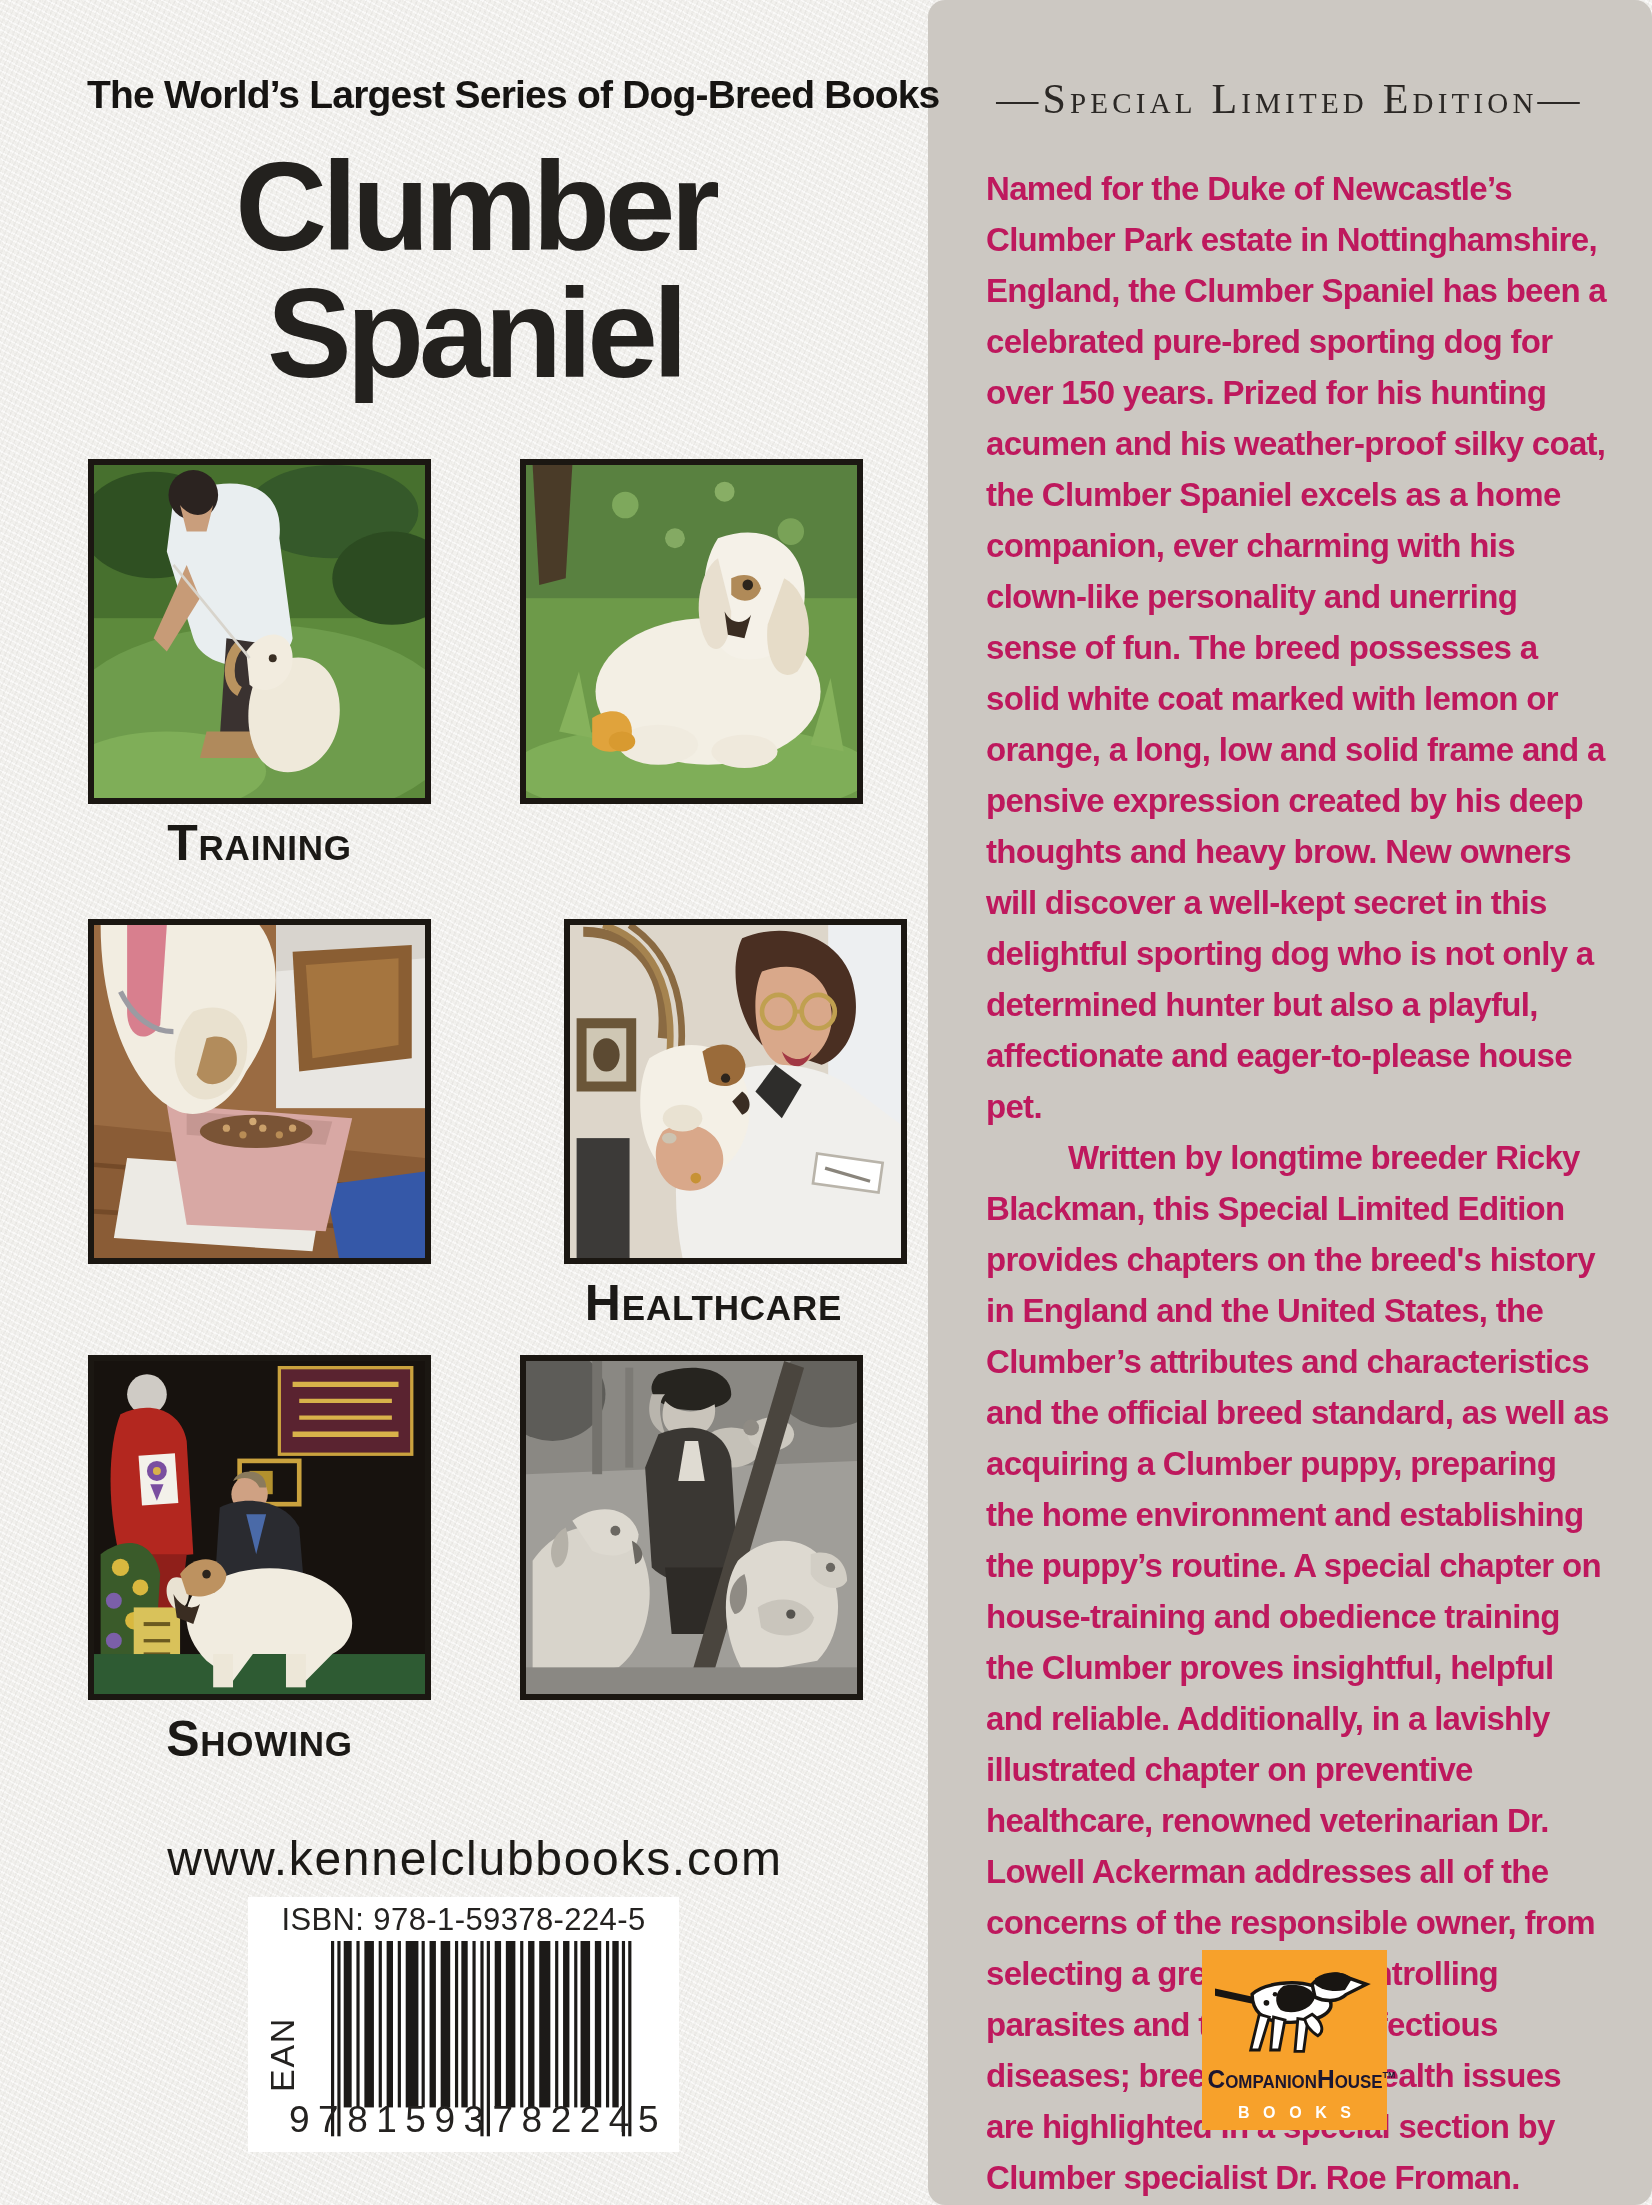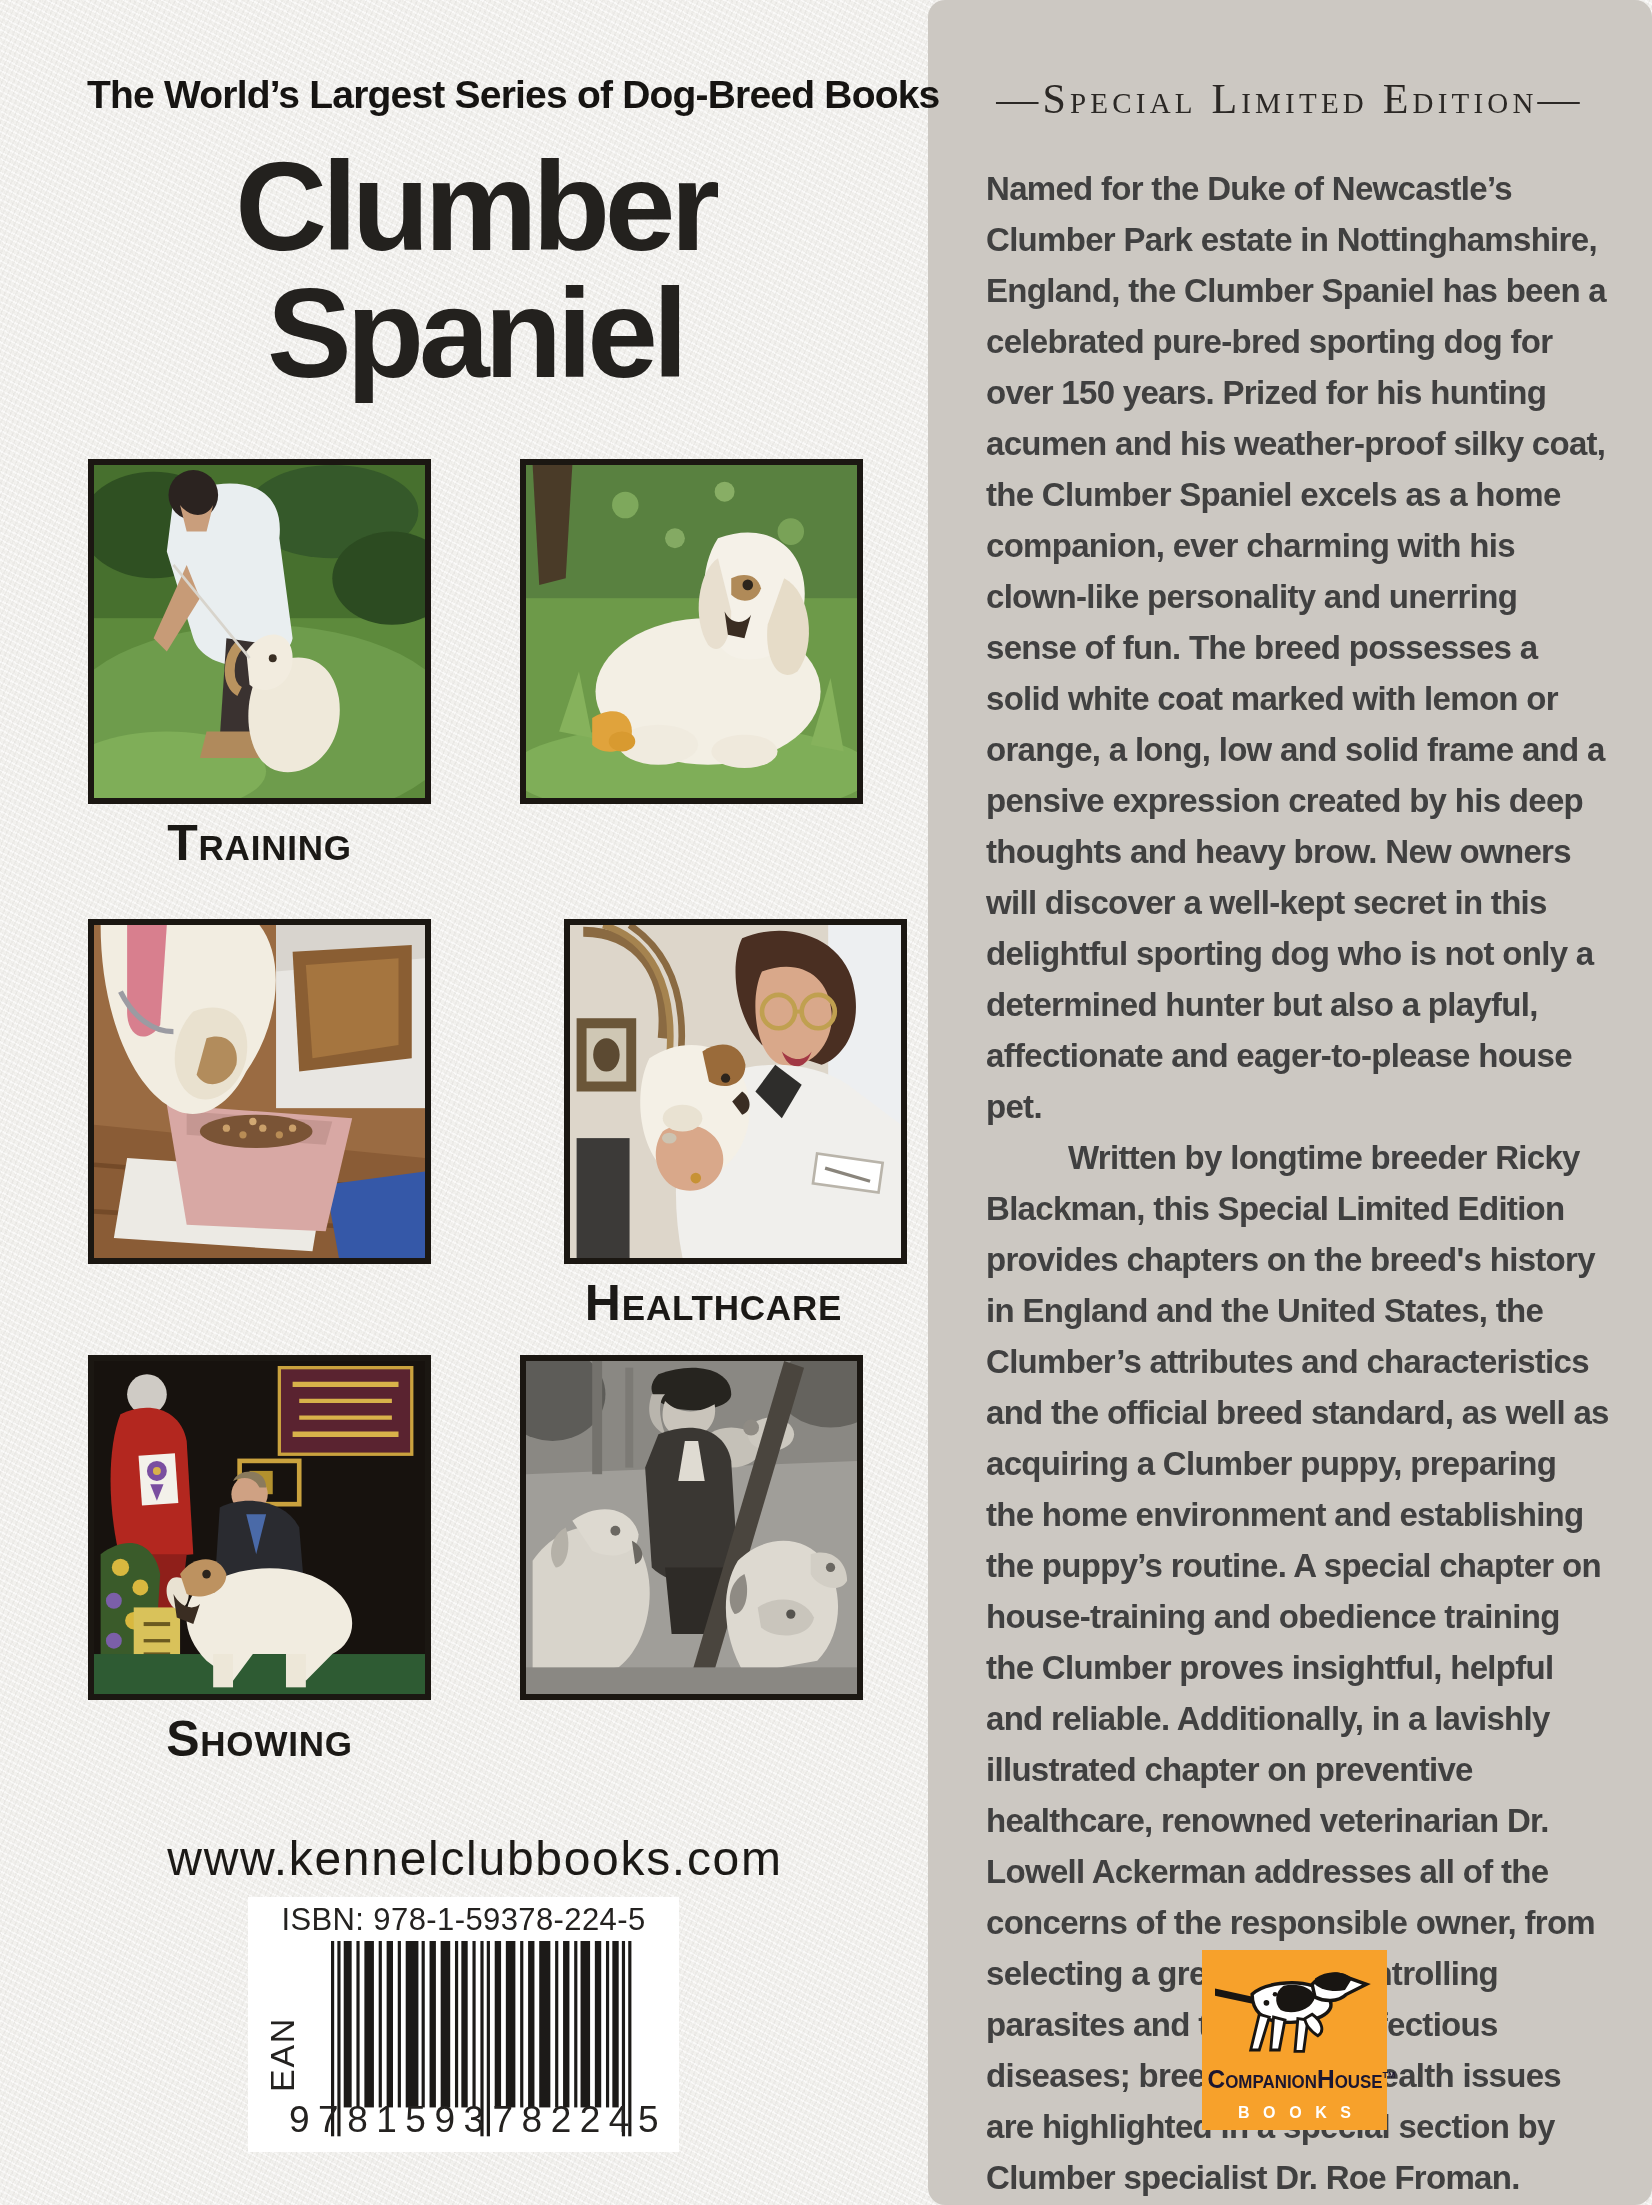--- a/index.html
+++ b/index.html
@@ -27,21 +27,21 @@
     position:absolute; left:0; top:75px; width:100%;
     text-align:center;
     font-family:"Liberation Serif", serif;
     font-variant:small-caps;
     font-size:42px; letter-spacing:4.2px;
     color:#2b2825; white-space:nowrap;
   }
   .edition-body {
     position:absolute; left:58px; top:163px; width:625px;
     font-size:33px; font-weight:700; letter-spacing:-0.7px;
-    line-height:51px; color:#404040; text-align:left;
+    line-height:51px; color:#be185d; text-align:left;
   }
   .edition-body p + p { text-indent:82px; }
 
   
   .tagline {
     position:absolute; left:87px; top:73px;
     font-size:39px; font-weight:700; letter-spacing:-0.8px;
     color:#161412; white-space:nowrap;
   }
   .book-title {

